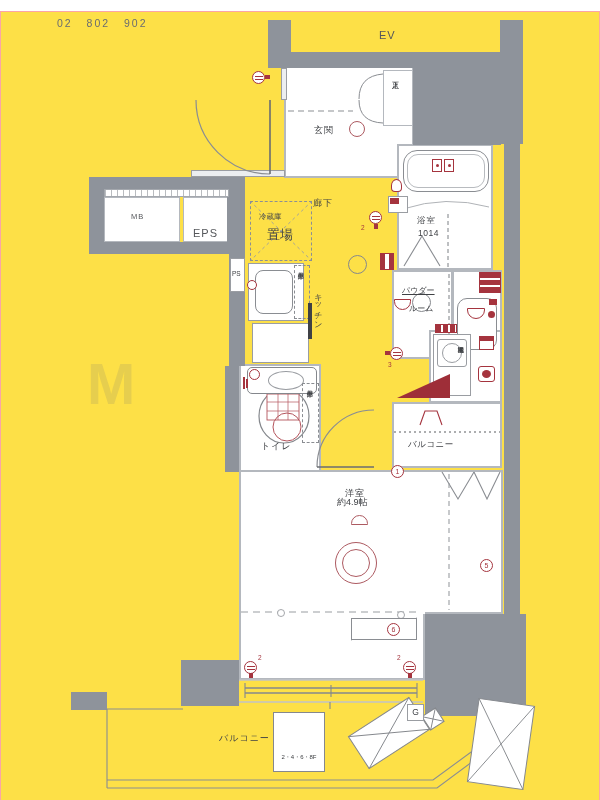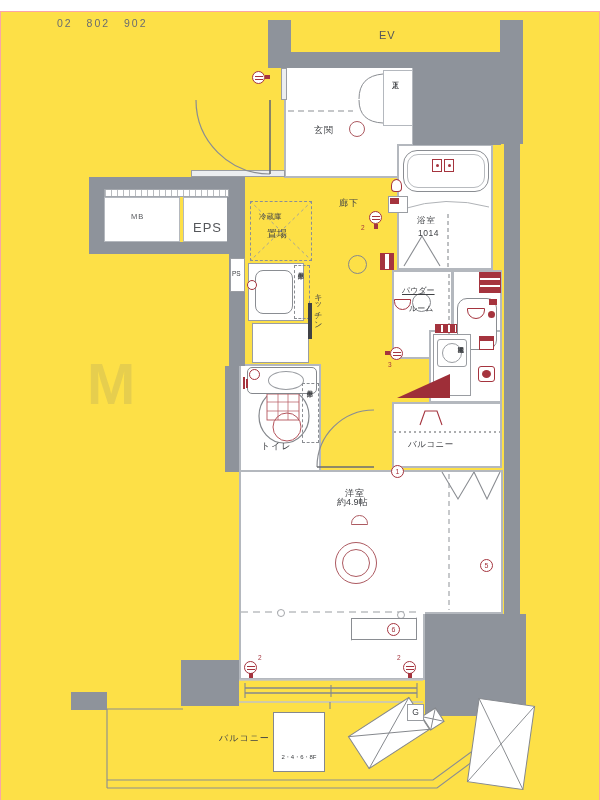--- a/index.html
+++ b/index.html
@@ -223,28 +223,28 @@
   <div class="outlet" style="left:243px;top:649px;"></div>
   <div class="stem" style="left:248px;top:661px;width:4px;height:5px;"></div>
   <div class="mnum" style="left:257px;top:642px;">2</div>
   <div class="outlet" style="left:402px;top:649px;"></div>
   <div class="stem" style="left:407px;top:661px;width:4px;height:5px;"></div>
   <div class="mnum" style="left:396px;top:642px;">2</div>
 
   <div class="lbl" style="left:378px;top:16px;font-size:11px;color:#55575b;">EV</div>
   <div class="lbl" style="left:313px;top:113px;">玄関</div>
   <div class="lbl vt" style="left:390px;top:64px;font-size:7px;">下足入</div>
-  <div class="lbl" style="left:338px;top:186px;">廊下</div>
+  <div class="lbl" style="left:312px;top:186px;">廊下</div>
   <div class="lbl" style="left:258px;top:200px;font-size:7.5px;letter-spacing:0;">冷蔵庫</div>
-  <div class="lbl" style="left:266px;top:215px;font-size:10px;letter-spacing:0;">置場</div>
+  <div class="lbl" style="left:266px;top:215px;font-size:13px;letter-spacing:0;">置場</div>
   <div class="lbl vt" style="left:295px;top:256px;font-size:6px;">上部吊戸棚</div>
   <div class="lbl vt" style="left:311px;top:276px;font-size:8px;">キッチン</div>
   <div class="lbl" style="left:231px;top:258px;font-size:6.5px;letter-spacing:0;z-index:6;">PS</div>
   <div class="lbl" style="left:130px;top:200px;font-size:7.5px;color:#55575b;text-align:center;">MB</div>
-  <div class="lbl" style="left:192px;top:208px;font-size:13px;color:#55575b;">EPS</div>
+  <div class="lbl" style="left:192px;top:214px;font-size:11px;color:#55575b;">EPS</div>
   <div class="lbl" style="left:416px;top:203px;font-size:8.5px;">浴室</div>
   <div class="lbl" style="left:417px;top:216px;font-size:8.5px;letter-spacing:0.5px;">1014</div>
   <div class="lbl" style="left:401px;top:274px;font-size:8px;letter-spacing:0;text-decoration:underline;">パウダー</div>
   <div class="lbl" style="left:408px;top:292px;font-size:8px;letter-spacing:0;">ルーム</div>
   <div class="lbl vt" style="left:455px;top:330px;font-size:6px;">洗濯機置場</div>
   <div class="lbl" style="left:407px;top:427px;font-size:8.5px;letter-spacing:0.5px;">バルコニー</div>
   <div class="lbl" style="left:260px;top:429px;">トイレ</div>
   <div class="lbl vt" style="left:304px;top:374px;font-size:6px;">上部吊戸棚</div>
   <div class="lbl" style="left:344px;top:476px;">洋室</div>
   <div class="lbl" style="left:336px;top:485px;letter-spacing:0;">約4.9帖</div>

